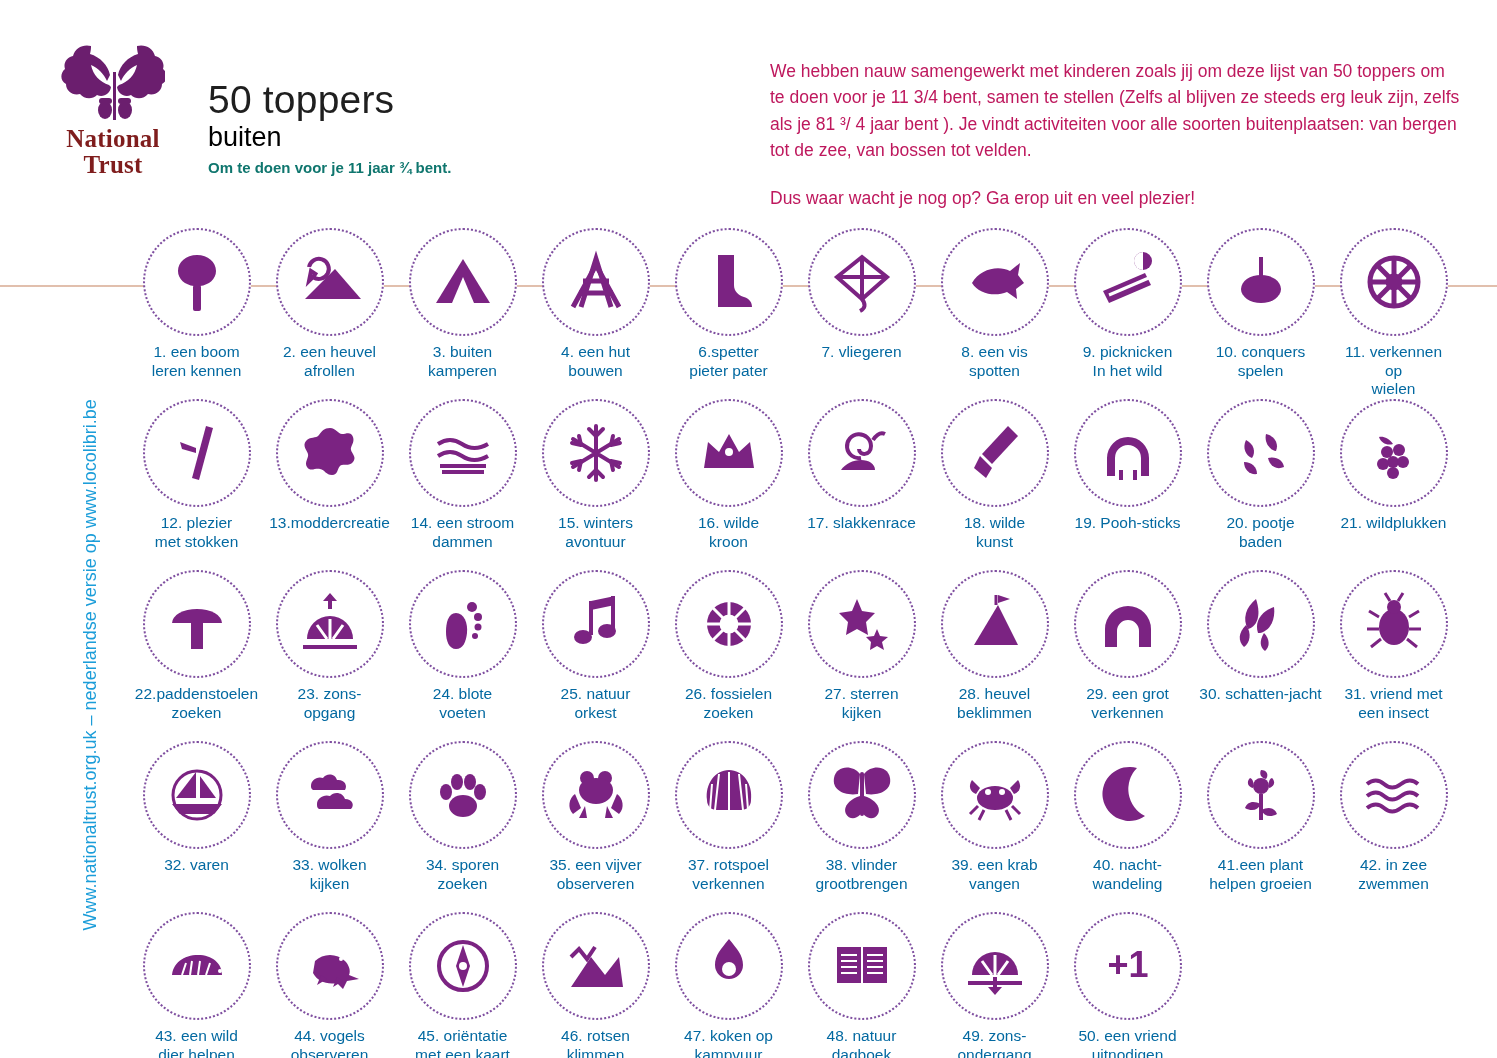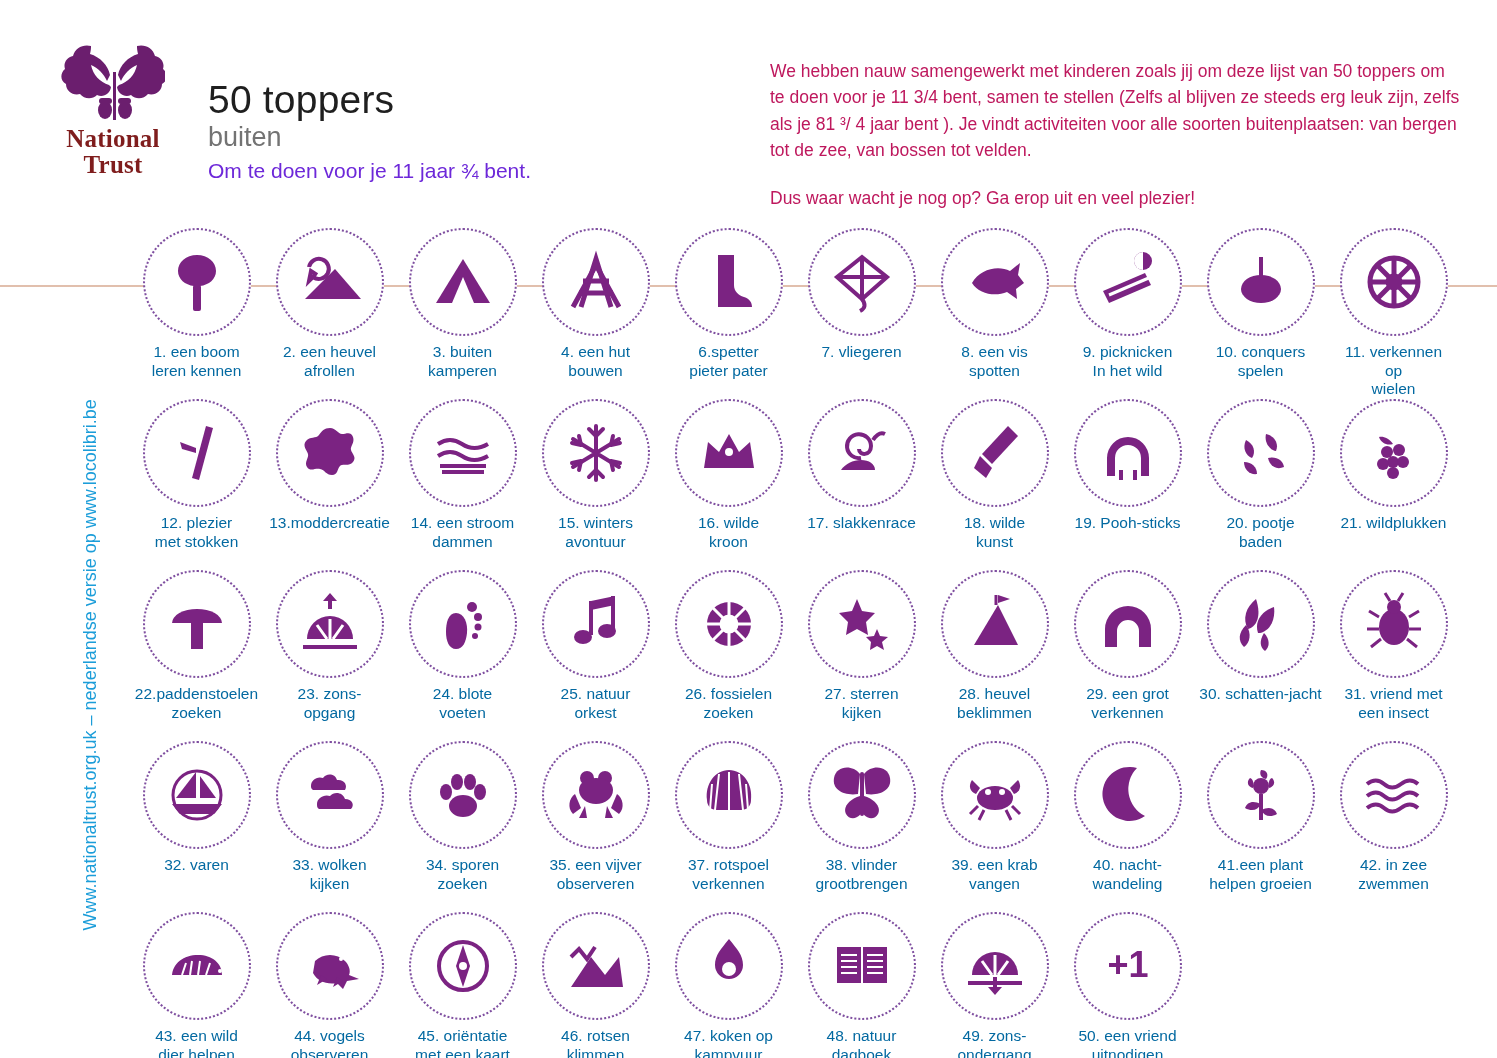--- a/index.html
+++ b/index.html
@@ -46,28 +46,29 @@
     margin-top: 14px;
   }
   .title-main {
     font-size: 39px;
     color: #1f1f1f;
     letter-spacing: .2px;
     line-height: 1;
   }
   .title-sub {
     font-size: 27px;
-    color: #737373;
+    color: #000000;
     line-height: 1.25;
     margin-top: 2px;
   }
   .title-note {
-    font-size: 21px;
-    color: #6d28d9;
+    font-size: 15px;
+    color: #0f766e;
     margin-top: 4px;
+    font-weight: bold;
   }
 
   .intro-block {
     position: absolute;
     left: 770px;
     top: 58px;
     width: 690px;
     font-size: 17.5px;
     line-height: 1.5;
     color: #be185d;

